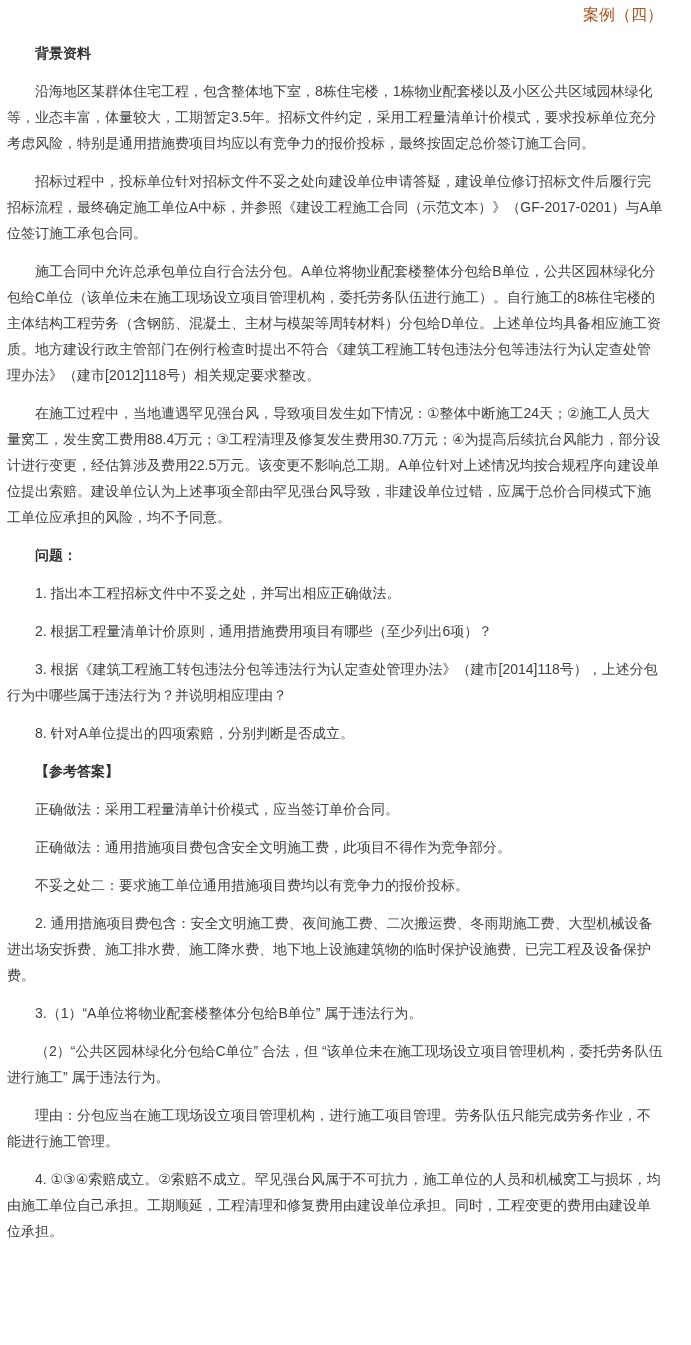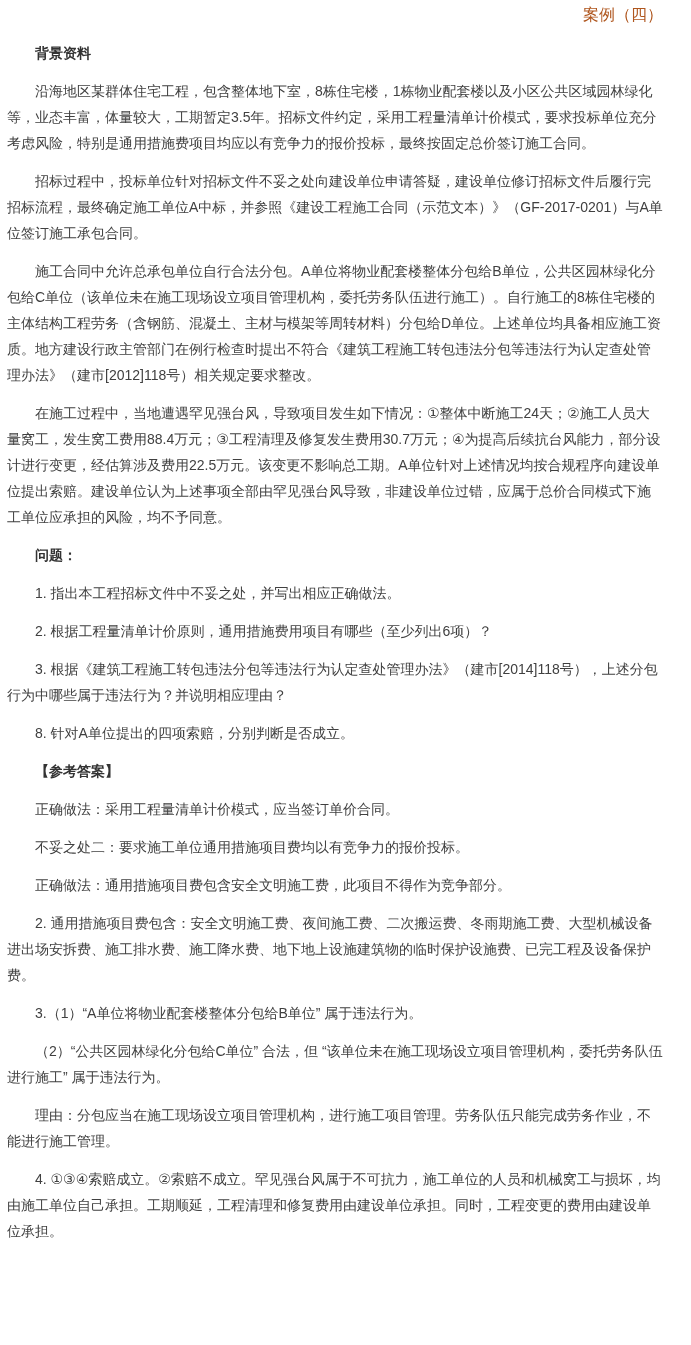--- a/index.html
+++ b/index.html
@@ -63,22 +63,22 @@
     <h2 class="sec-heading">问题：</h2>
     <p class="para">1. 指出本工程招标文件中不妥之处，并写出相应正确做法。</p>
     <p class="para">2. 根据工程量清单计价原则，通用措施费用项目有哪些（至少列出6项）？</p>
     <p class="para">3. 根据《建筑工程施工转包违法分包等违法行为认定查处管理办法》（建市[2014]118号），上述分包行为中哪些属于违法行为？并说明相应理由？</p>
     <p class="para">8. 针对A单位提出的四项索赔，分别判断是否成立。</p>
   </section>
 
   <section>
     <h2 class="sec-heading">【参考答案】</h2>
     <p class="para">正确做法：采用工程量清单计价模式，应当签订单价合同。</p>
+    <p class="para">正确做法：通用措施项目费包含安全文明施工费，此项目不得作为竞争部分。</p>
     <p class="para">不妥之处二：要求施工单位通用措施项目费均以有竞争力的报价投标。</p>
-    <p class="para">正确做法：通用措施项目费包含安全文明施工费，此项目不得作为竞争部分。</p>
     <p class="para">2. 通用措施项目费包含：安全文明施工费、夜间施工费、二次搬运费、冬雨期施工费、大型机械设备进出场安拆费、施工排水费、施工降水费、地下地上设施建筑物的临时保护设施费、已完工程及设备保护费。</p>
     <p class="para">3.（1）“A单位将物业配套楼整体分包给B单位” 属于违法行为。</p>
     <p class="para">（2）“公共区园林绿化分包给C单位” 合法，但 “该单位未在施工现场设立项目管理机构，委托劳务队伍进行施工” 属于违法行为。</p>
     <p class="para">理由：分包应当在施工现场设立项目管理机构，进行施工项目管理。劳务队伍只能完成劳务作业，不能进行施工管理。</p>
     <p class="para">4. ①③④索赔成立。②索赔不成立。罕见强台风属于不可抗力，施工单位的人员和机械窝工与损坏，均由施工单位自己承担。工期顺延，工程清理和修复费用由建设单位承担。同时，工程变更的费用由建设单位承担。</p>
   </section>
 
 </div>
 
 </body></html>

